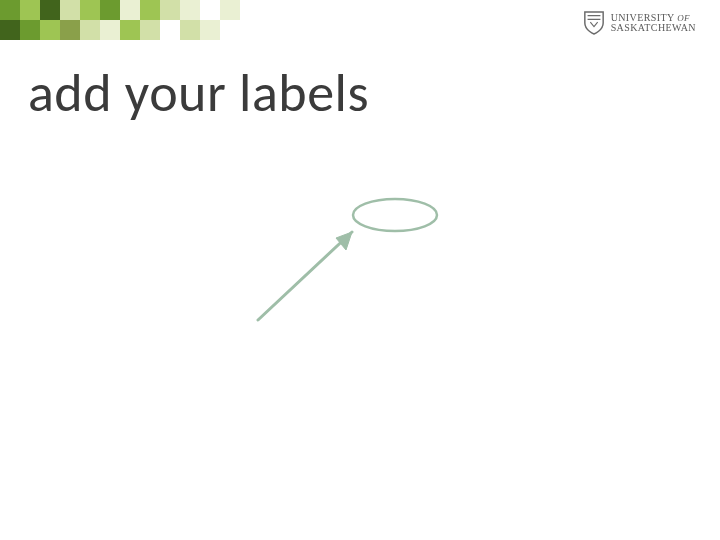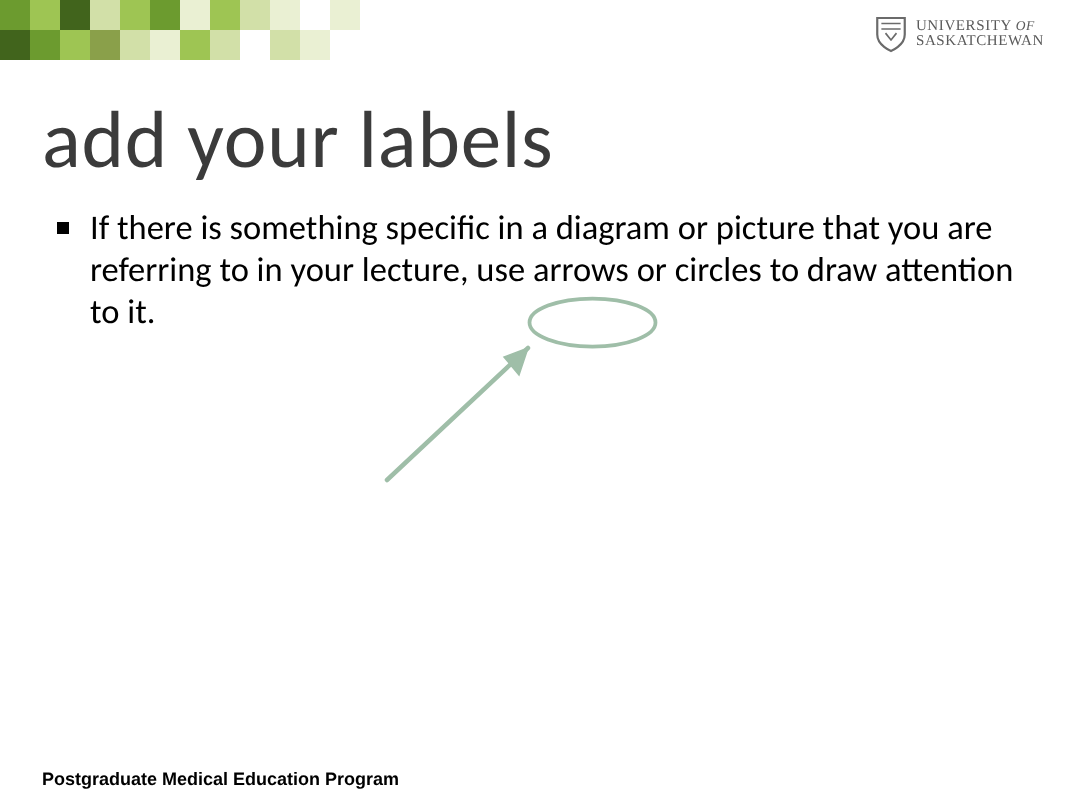--- a/index.html
+++ b/index.html
@@ -145,32 +145,25 @@
         <div>
           <span>UNIVERSITY </span><span class="of">OF</span>
         </div>
         <div>SASKATCHEWAN</div>
       </div>
     </div>
   </div>
 
   <div class="title">add your labels</div>
 
-  <div class="body">
-    <div class="bullet-row">
-      <div class="bullet-mark"></div>
-      <div class="bullet-text">If there is something specific in a diagram or picture that you are referring to in your lecture,  use arrows or circles to draw attention to it.</div>
-    </div>
-  </div>
 
   <svg class="annotations" width="720" height="540">
 
     <ellipse cx="395" cy="215" rx="42" ry="16" fill="none" stroke="#9fbea8" stroke-width="2.5"></ellipse>
 
     <g stroke="#9fbea8" fill="#9fbea8">
       <line x1="258" y1="320" x2="352" y2="232" stroke-width="3" stroke-linecap="round"></line>
       <polygon points="352,232 336,238 346,250"></polygon>
     </g>
   </svg>
 
-  <div class="footer">Postgraduate Medical Education Program</div>
 
 </div>
 
 </body></html>

